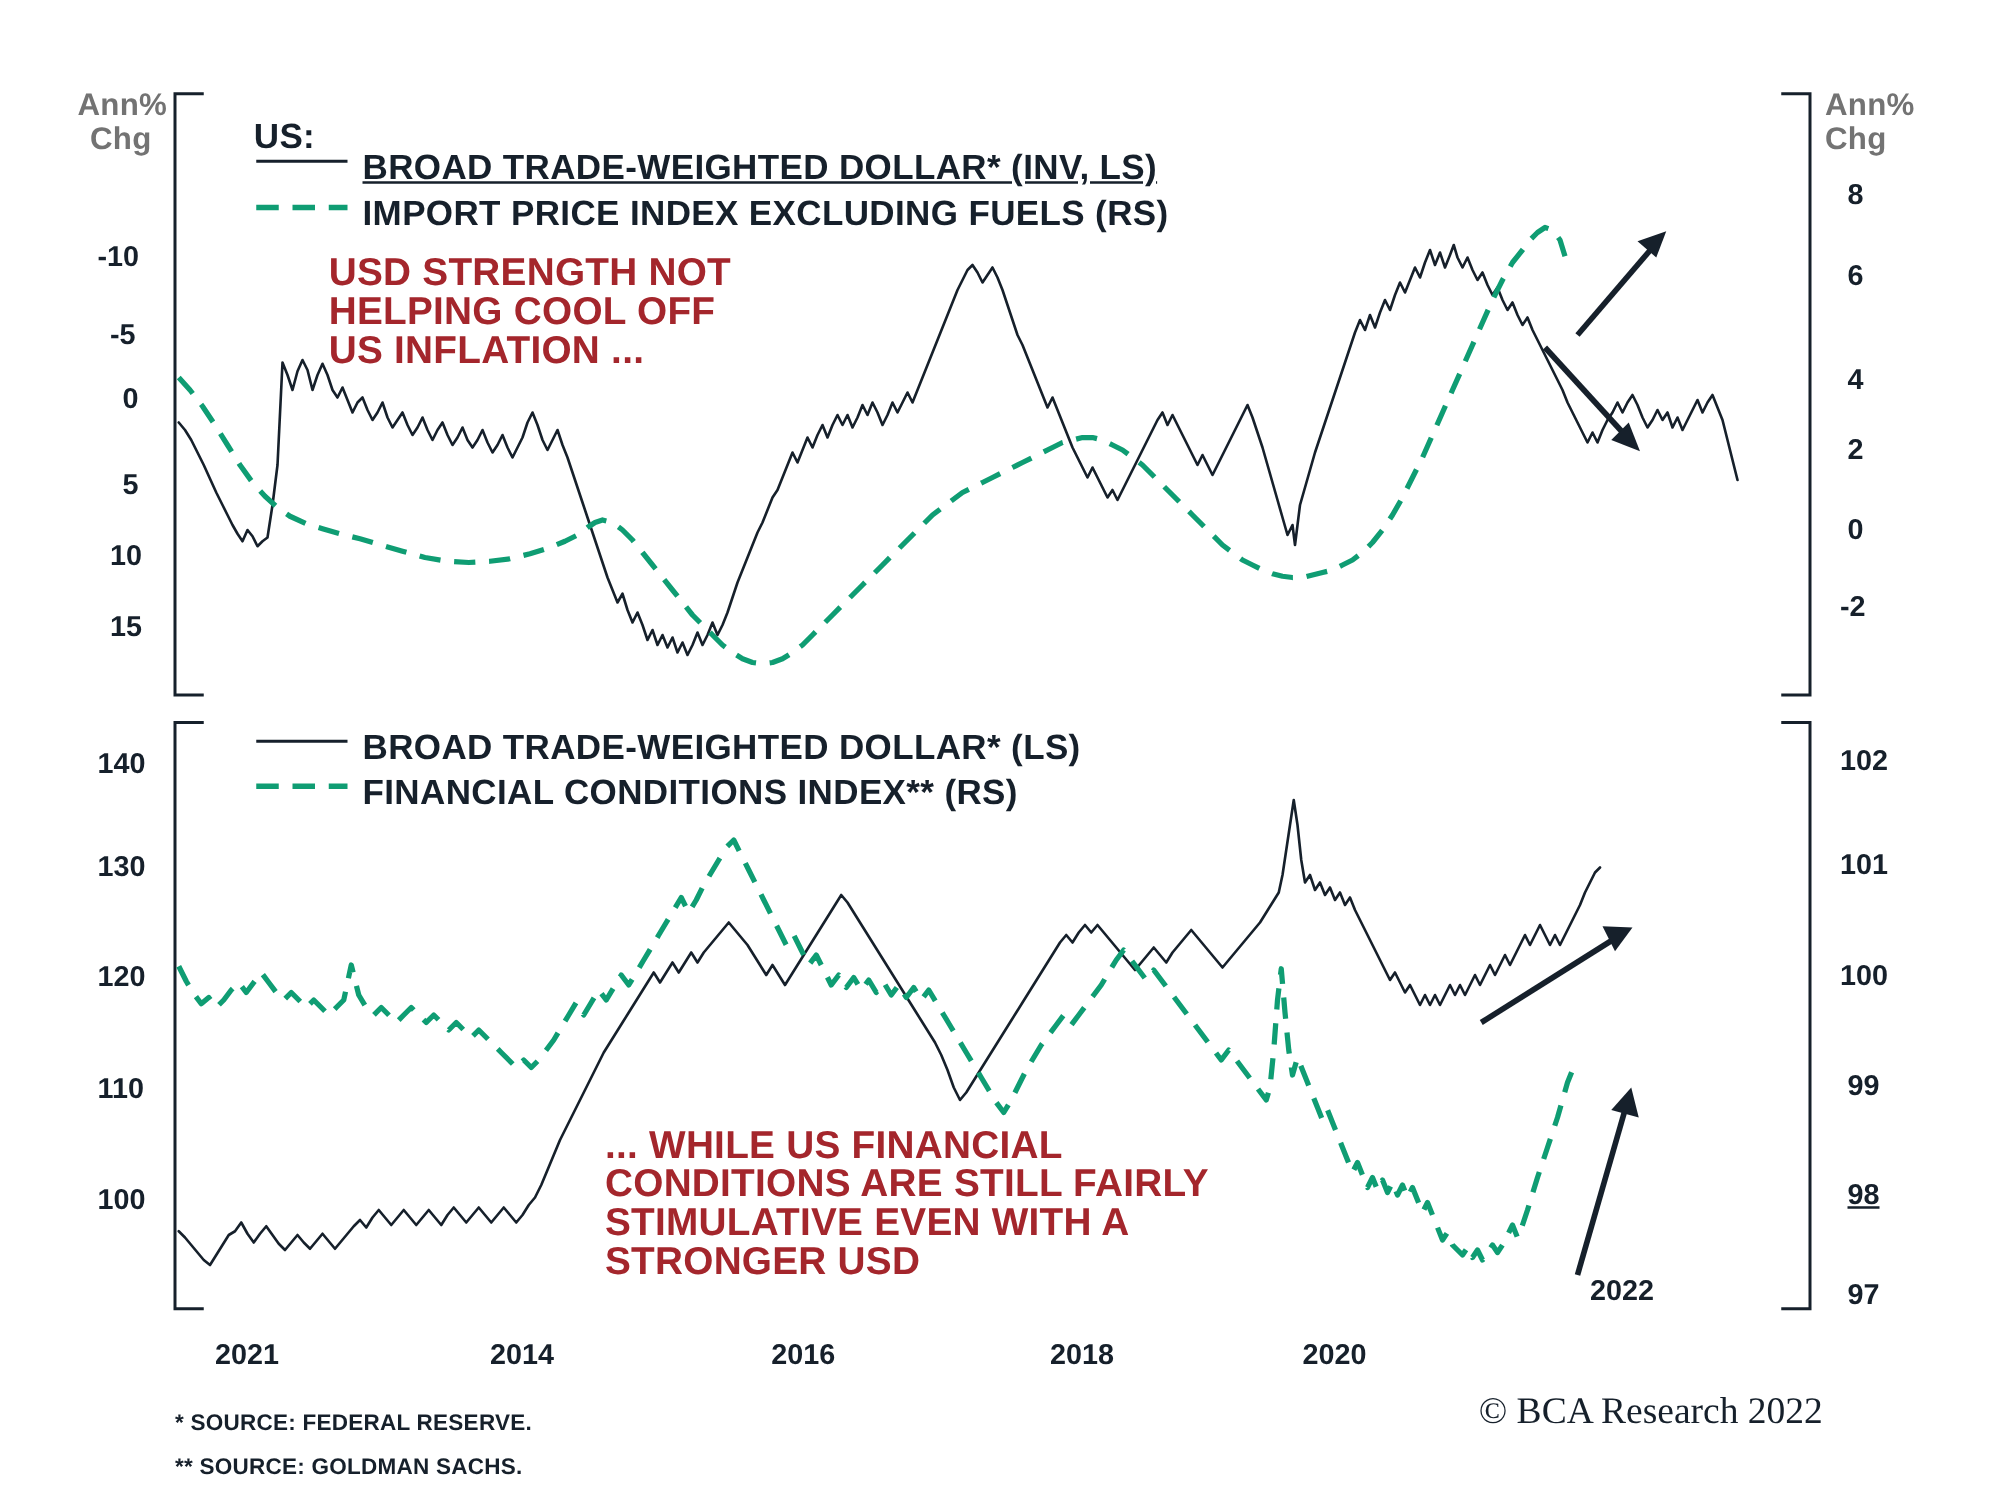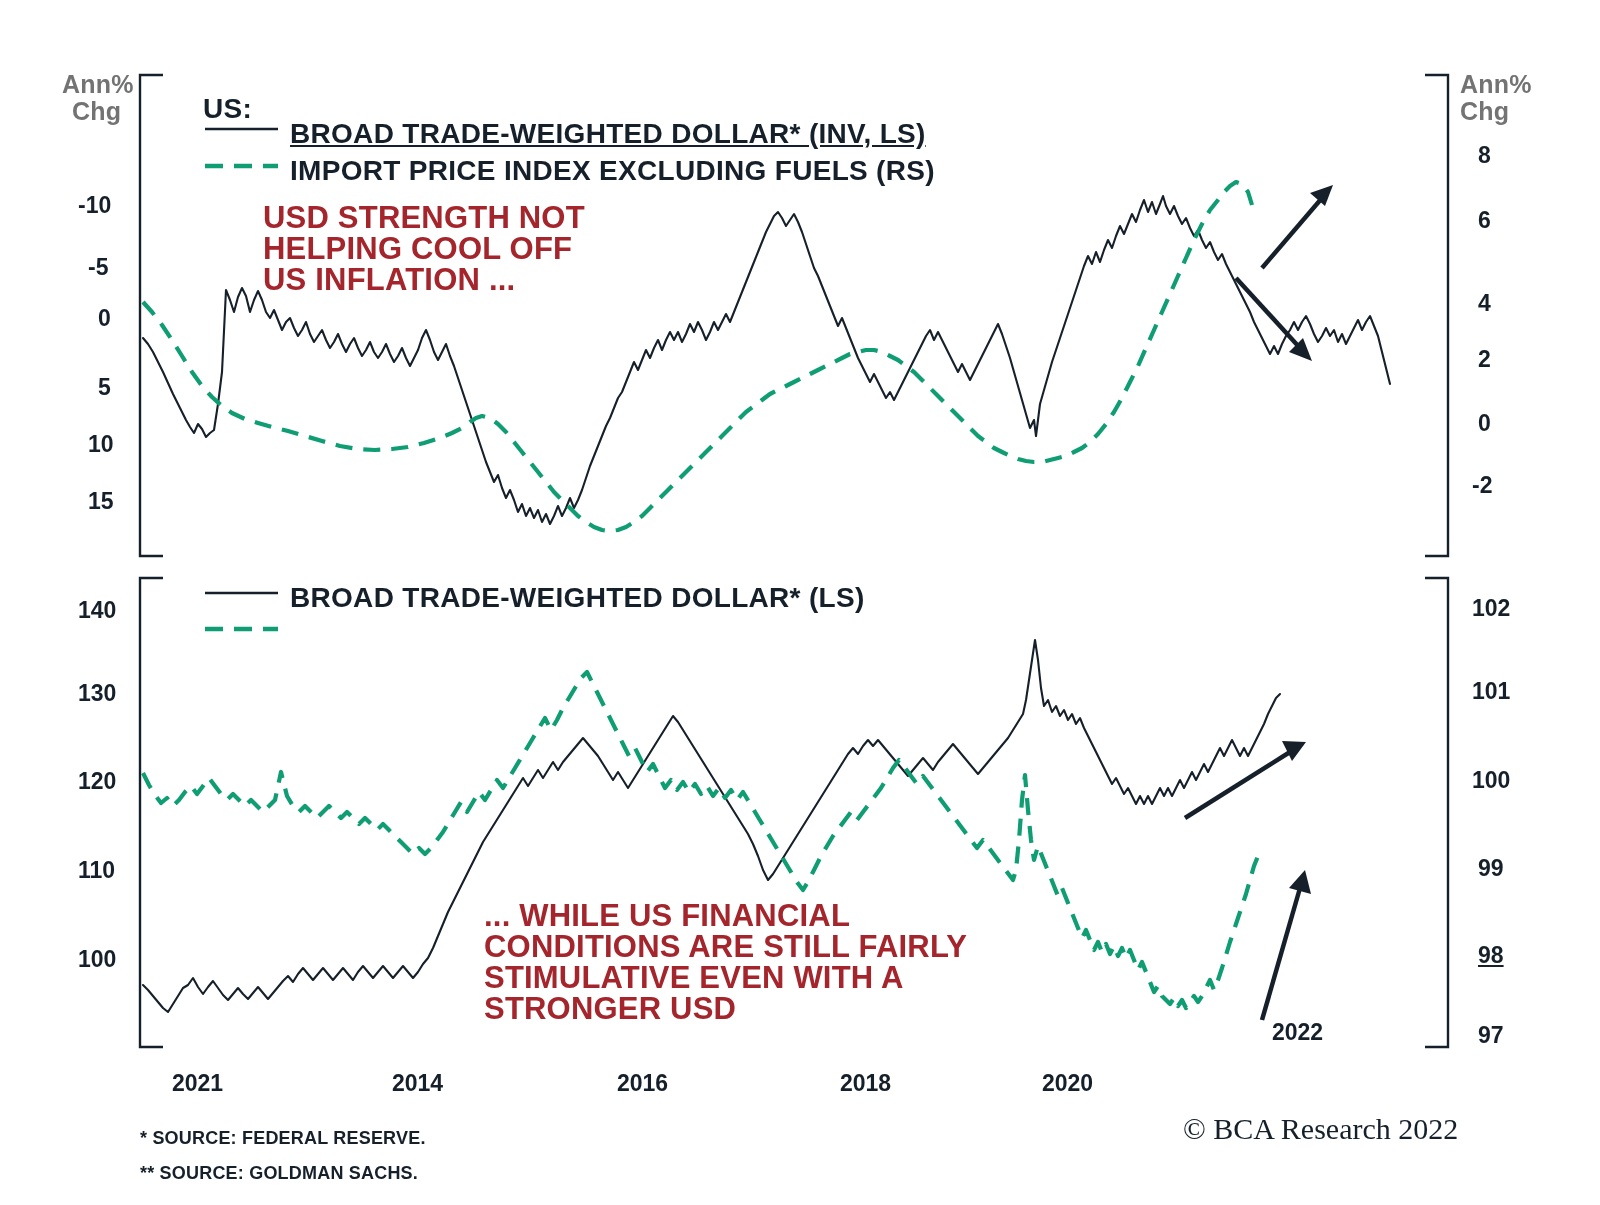--- a/index.html
+++ b/index.html
@@ -227,20 +227,21 @@
   <div class="tick" style="left:392px;top:1070px;">2014</div>
   <div class="tick" style="left:617px;top:1070px;">2016</div>
   <div class="tick" style="left:840px;top:1070px;">2018</div>
   <div class="tick" style="left:1042px;top:1070px;">2020</div>
   <div class="tick" style="left:1262px;top:1019px;margin-left:10px;">2022</div>
 
   <div class="legend-text" style="left:203px;top:93px;">US:</div>
   <div class="legend-text" style="left:290px;top:118px;text-decoration:underline;">BROAD TRADE-WEIGHTED DOLLAR* (INV, LS)</div>
   <div class="legend-text" style="left:290px;top:155px;">IMPORT PRICE INDEX EXCLUDING FUELS (RS)</div>
   <div class="legend-text" style="left:290px;top:582px;">BROAD TRADE-WEIGHTED DOLLAR* (LS)</div>
+  <div class="legend-text" style="left:290px;top:618px;">FINANCIAL CONDITIONS INDEX** (RS)</div>
 
   <div class="annot" style="left:263px;top:198px;">USD STRENGTH NOT</div>
   <div class="annot" style="left:263px;top:229px;">HELPING COOL OFF</div>
   <div class="annot" style="left:263px;top:260px;">US INFLATION ...</div>
 
   <div class="annot" style="left:484px;top:896px;">... WHILE US  FINANCIAL</div>
   <div class="annot" style="left:484px;top:927px;">CONDITIONS ARE STILL FAIRLY</div>
   <div class="annot" style="left:484px;top:958px;">STIMULATIVE EVEN WITH A</div>
   <div class="annot" style="left:484px;top:989px;">STRONGER USD</div>
 

